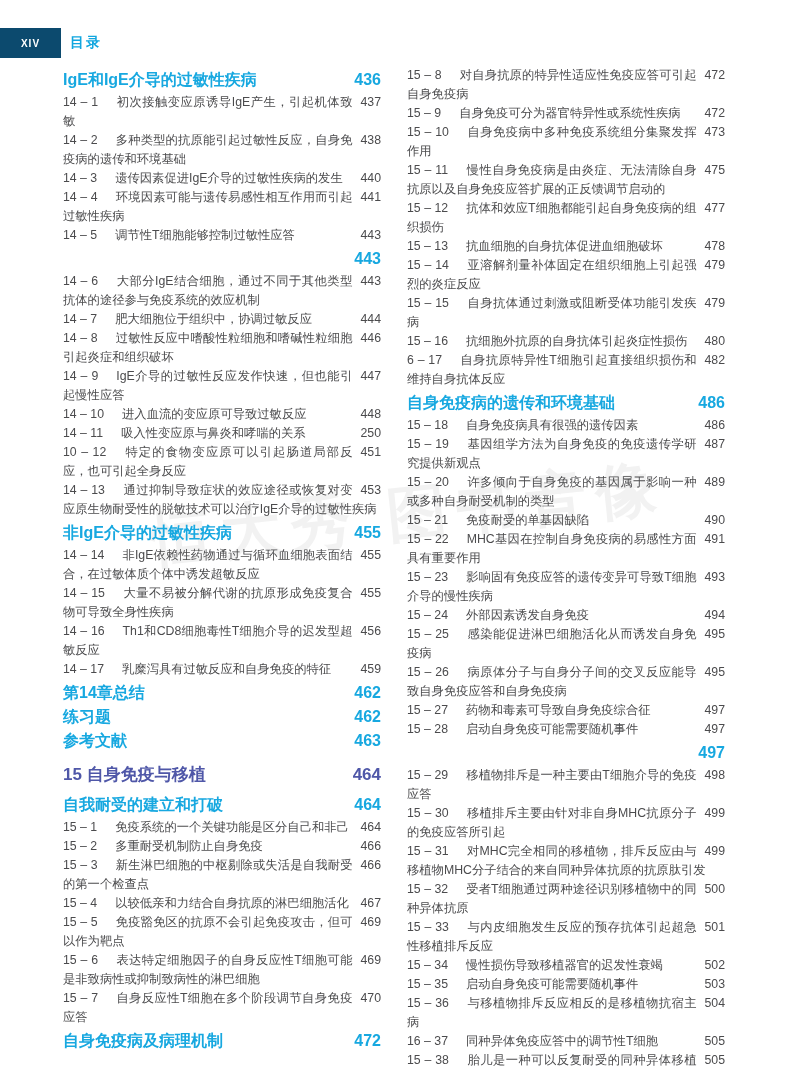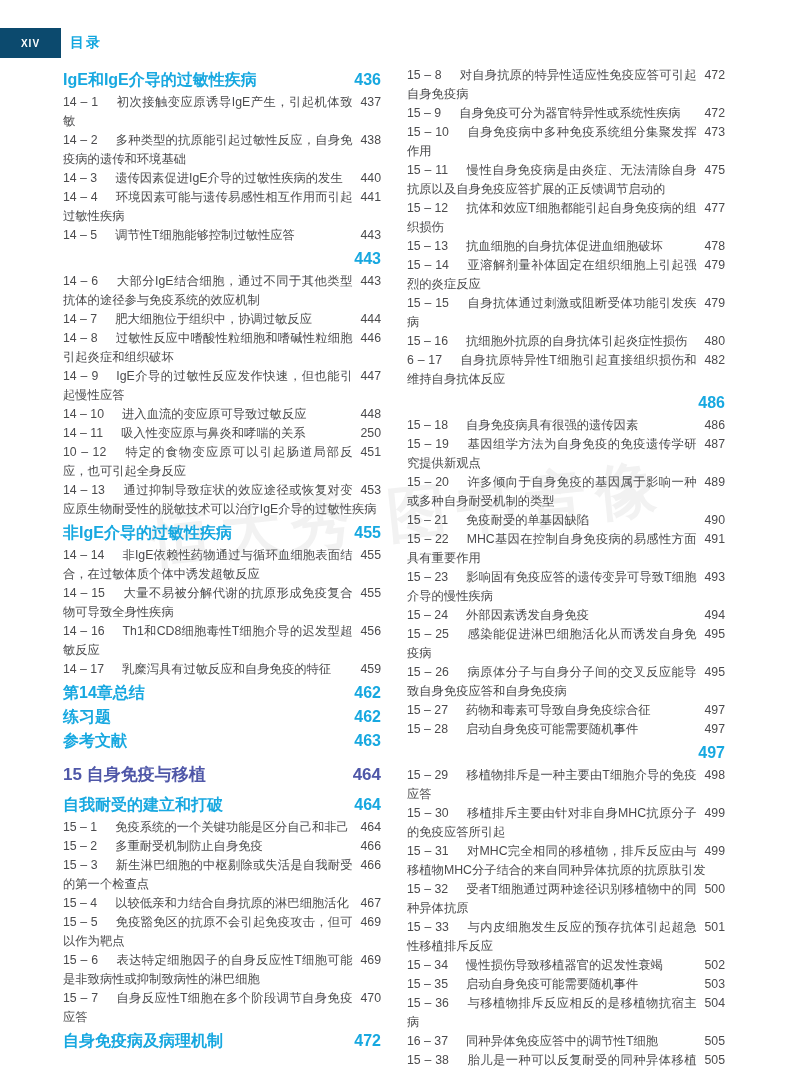--- a/index.html
+++ b/index.html
@@ -97,21 +97,21 @@
       <p class="entry"><span class="pg">472</span><span class="lbl">15 – 8</span><span class="txt">对自身抗原的特异性适应性免疫应答可引起自身免疫病</span></p>
       <p class="entry"><span class="pg">472</span><span class="lbl">15 – 9</span><span class="txt">自身免疫可分为器官特异性或系统性疾病</span></p>
       <p class="entry"><span class="pg">473</span><span class="lbl">15 – 10</span><span class="txt">自身免疫病中多种免疫系统组分集聚发挥作用</span></p>
       <p class="entry"><span class="pg">475</span><span class="lbl">15 – 11</span><span class="txt">慢性自身免疫病是由炎症、无法清除自身抗原以及自身免疫应答扩展的正反馈调节启动的</span></p>
       <p class="entry"><span class="pg">477</span><span class="lbl">15 – 12</span><span class="txt">抗体和效应T细胞都能引起自身免疫病的组织损伤</span></p>
       <p class="entry"><span class="pg">478</span><span class="lbl">15 – 13</span><span class="txt">抗血细胞的自身抗体促进血细胞破坏</span></p>
       <p class="entry"><span class="pg">479</span><span class="lbl">15 – 14</span><span class="txt">亚溶解剂量补体固定在组织细胞上引起强烈的炎症反应</span></p>
       <p class="entry"><span class="pg">479</span><span class="lbl">15 – 15</span><span class="txt">自身抗体通过刺激或阻断受体功能引发疾病</span></p>
       <p class="entry"><span class="pg">480</span><span class="lbl">15 – 16</span><span class="txt">抗细胞外抗原的自身抗体引起炎症性损伤</span></p>
       <p class="entry"><span class="pg">482</span><span class="lbl">6 – 17</span><span class="txt">自身抗原特异性T细胞引起直接组织损伤和维持自身抗体反应</span></p>
-      <p class="section"><span class="pg">486</span></p>
+      <p class="section"><span class="pg">486</span><span class="txt">自身免疫病的遗传和环境基础</span></p>
       <p class="entry"><span class="pg">486</span><span class="lbl">15 – 18</span><span class="txt">自身免疫病具有很强的遗传因素</span></p>
       <p class="entry"><span class="pg">487</span><span class="lbl">15 – 19</span><span class="txt">基因组学方法为自身免疫的免疫遗传学研究提供新观点</span></p>
       <p class="entry"><span class="pg">489</span><span class="lbl">15 – 20</span><span class="txt">许多倾向于自身免疫的基因属于影响一种或多种自身耐受机制的类型</span></p>
       <p class="entry"><span class="pg">490</span><span class="lbl">15 – 21</span><span class="txt">免疫耐受的单基因缺陷</span></p>
       <p class="entry"><span class="pg">491</span><span class="lbl">15 – 22</span><span class="txt">MHC基因在控制自身免疫病的易感性方面具有重要作用</span></p>
       <p class="entry"><span class="pg">493</span><span class="lbl">15 – 23</span><span class="txt">影响固有免疫应答的遗传变异可导致T细胞介导的慢性疾病</span></p>
       <p class="entry"><span class="pg">494</span><span class="lbl">15 – 24</span><span class="txt">外部因素诱发自身免疫</span></p>
       <p class="entry"><span class="pg">495</span><span class="lbl">15 – 25</span><span class="txt">感染能促进淋巴细胞活化从而诱发自身免疫病</span></p>
       <p class="entry"><span class="pg">495</span><span class="lbl">15 – 26</span><span class="txt">病原体分子与自身分子间的交叉反应能导致自身免疫应答和自身免疫病</span></p>
       <p class="entry"><span class="pg">497</span><span class="lbl">15 – 27</span><span class="txt">药物和毒素可导致自身免疫综合征</span></p>

